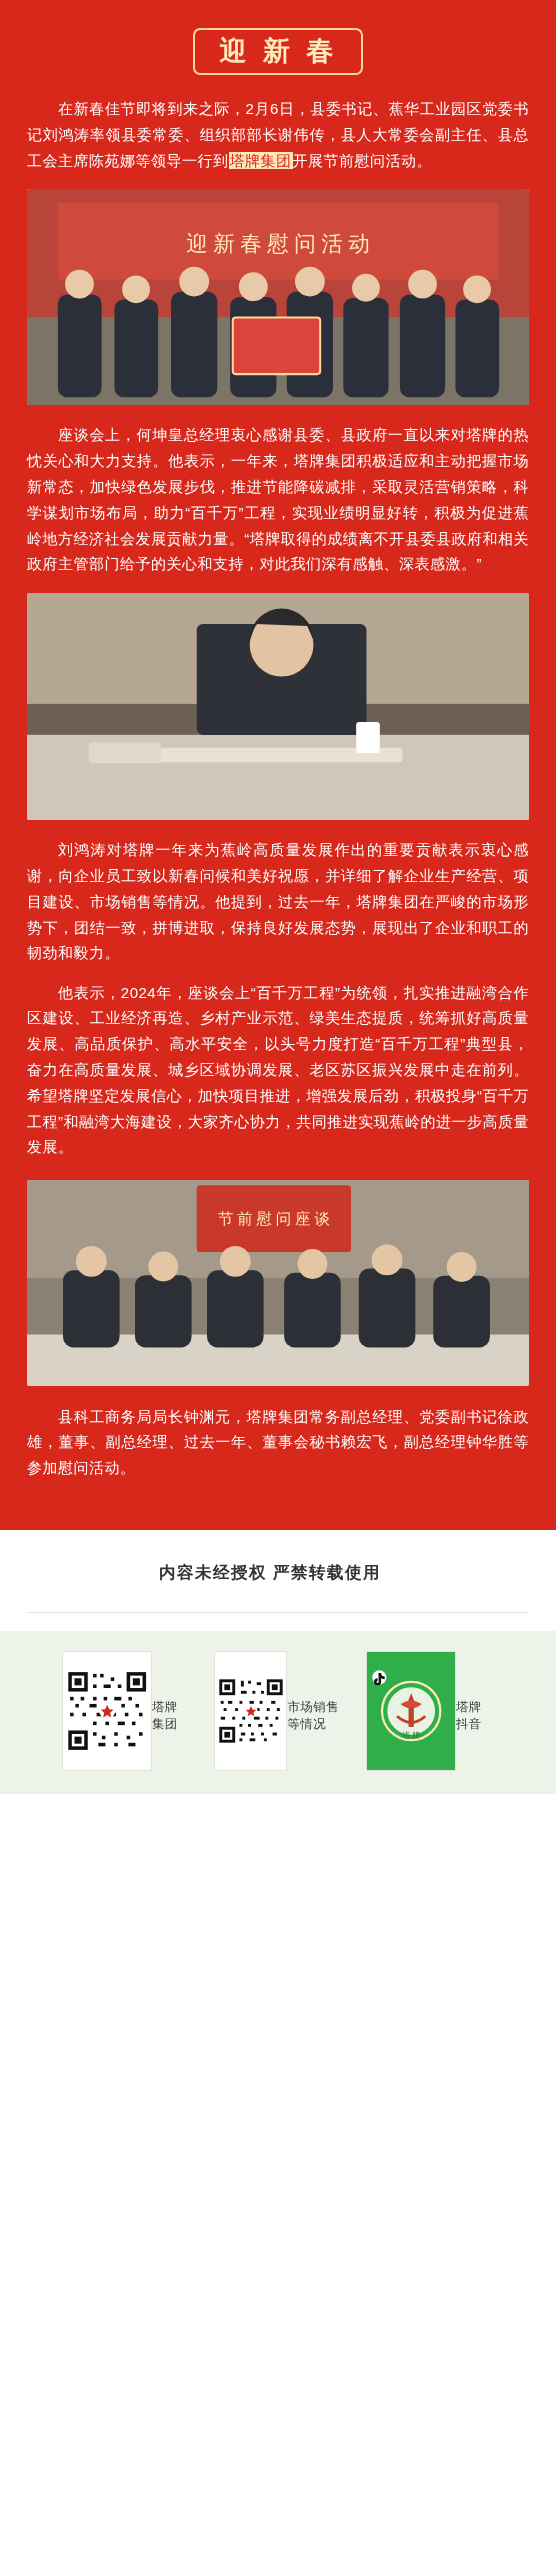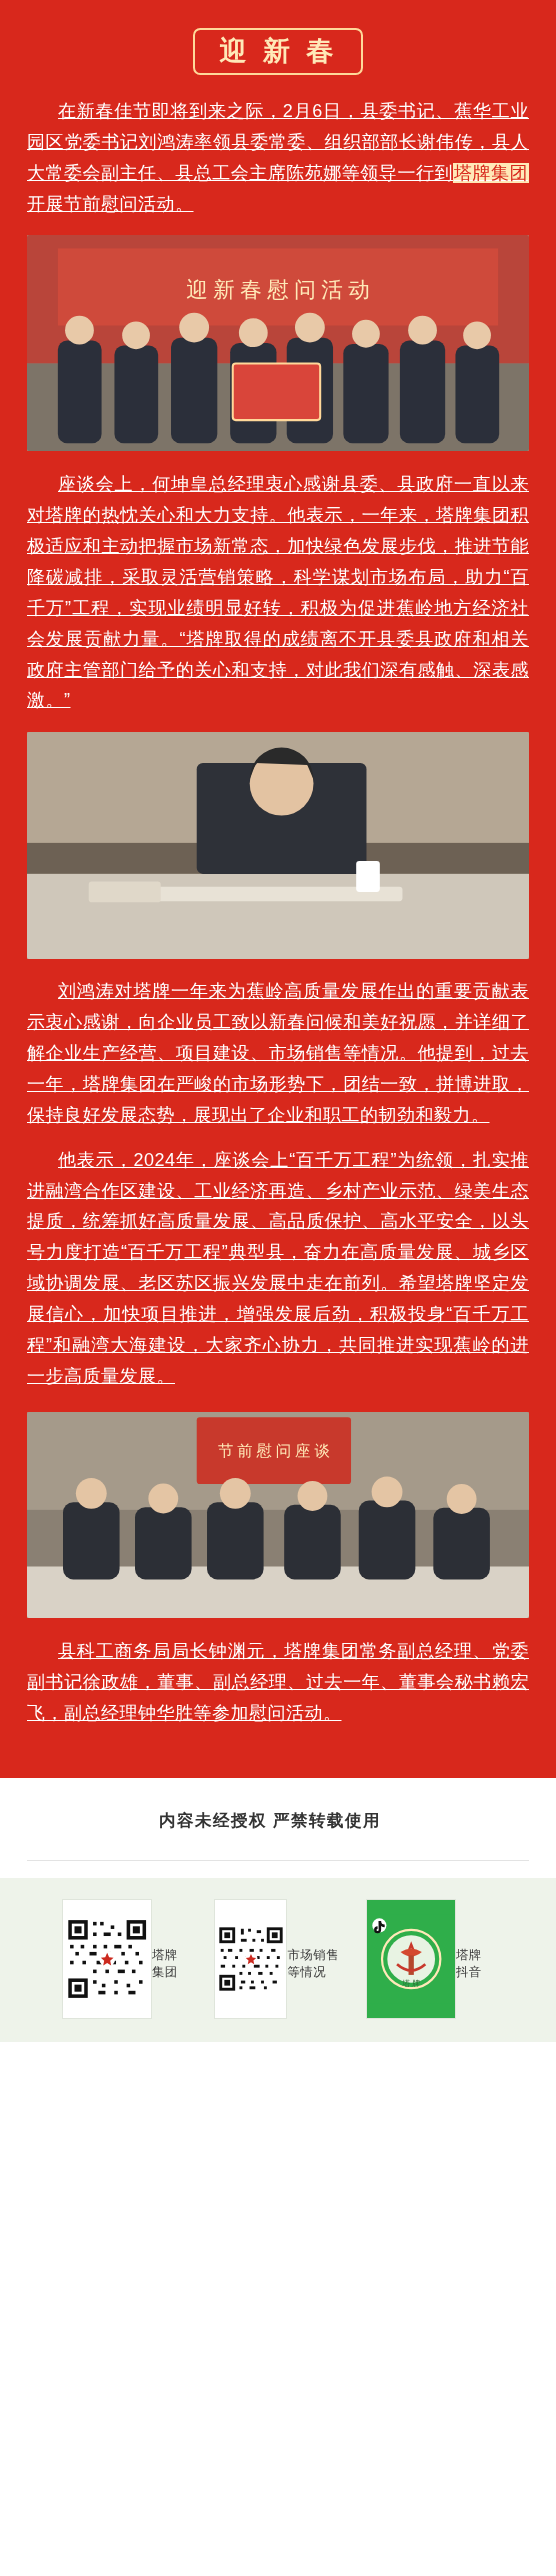--- a/index.html
+++ b/index.html
@@ -45,27 +45,26 @@
     color: #ffe9b8;
     font-size: 27px;
     font-weight: bold;
     letter-spacing: 3.1px;
     line-height: 1;
     font-family: "Liberation Serif", serif;
   }
   
   p.para {
     color: #ffffff;
-    font-size: 18px;
+    font-size: 15px;
     line-height: 1.72;
     text-align: justify;
     margin: 0 0 13.4px 0;
     text-indent: 31px;
     letter-spacing: 0.5px;
-    text-decoration: underline;
   }
   .hl {
     background: #ffe9b8;
     color: #d8281c;
     padding: 0 1px;
   }
   
   .photo {
     width: 100%;
     height: 216px;

